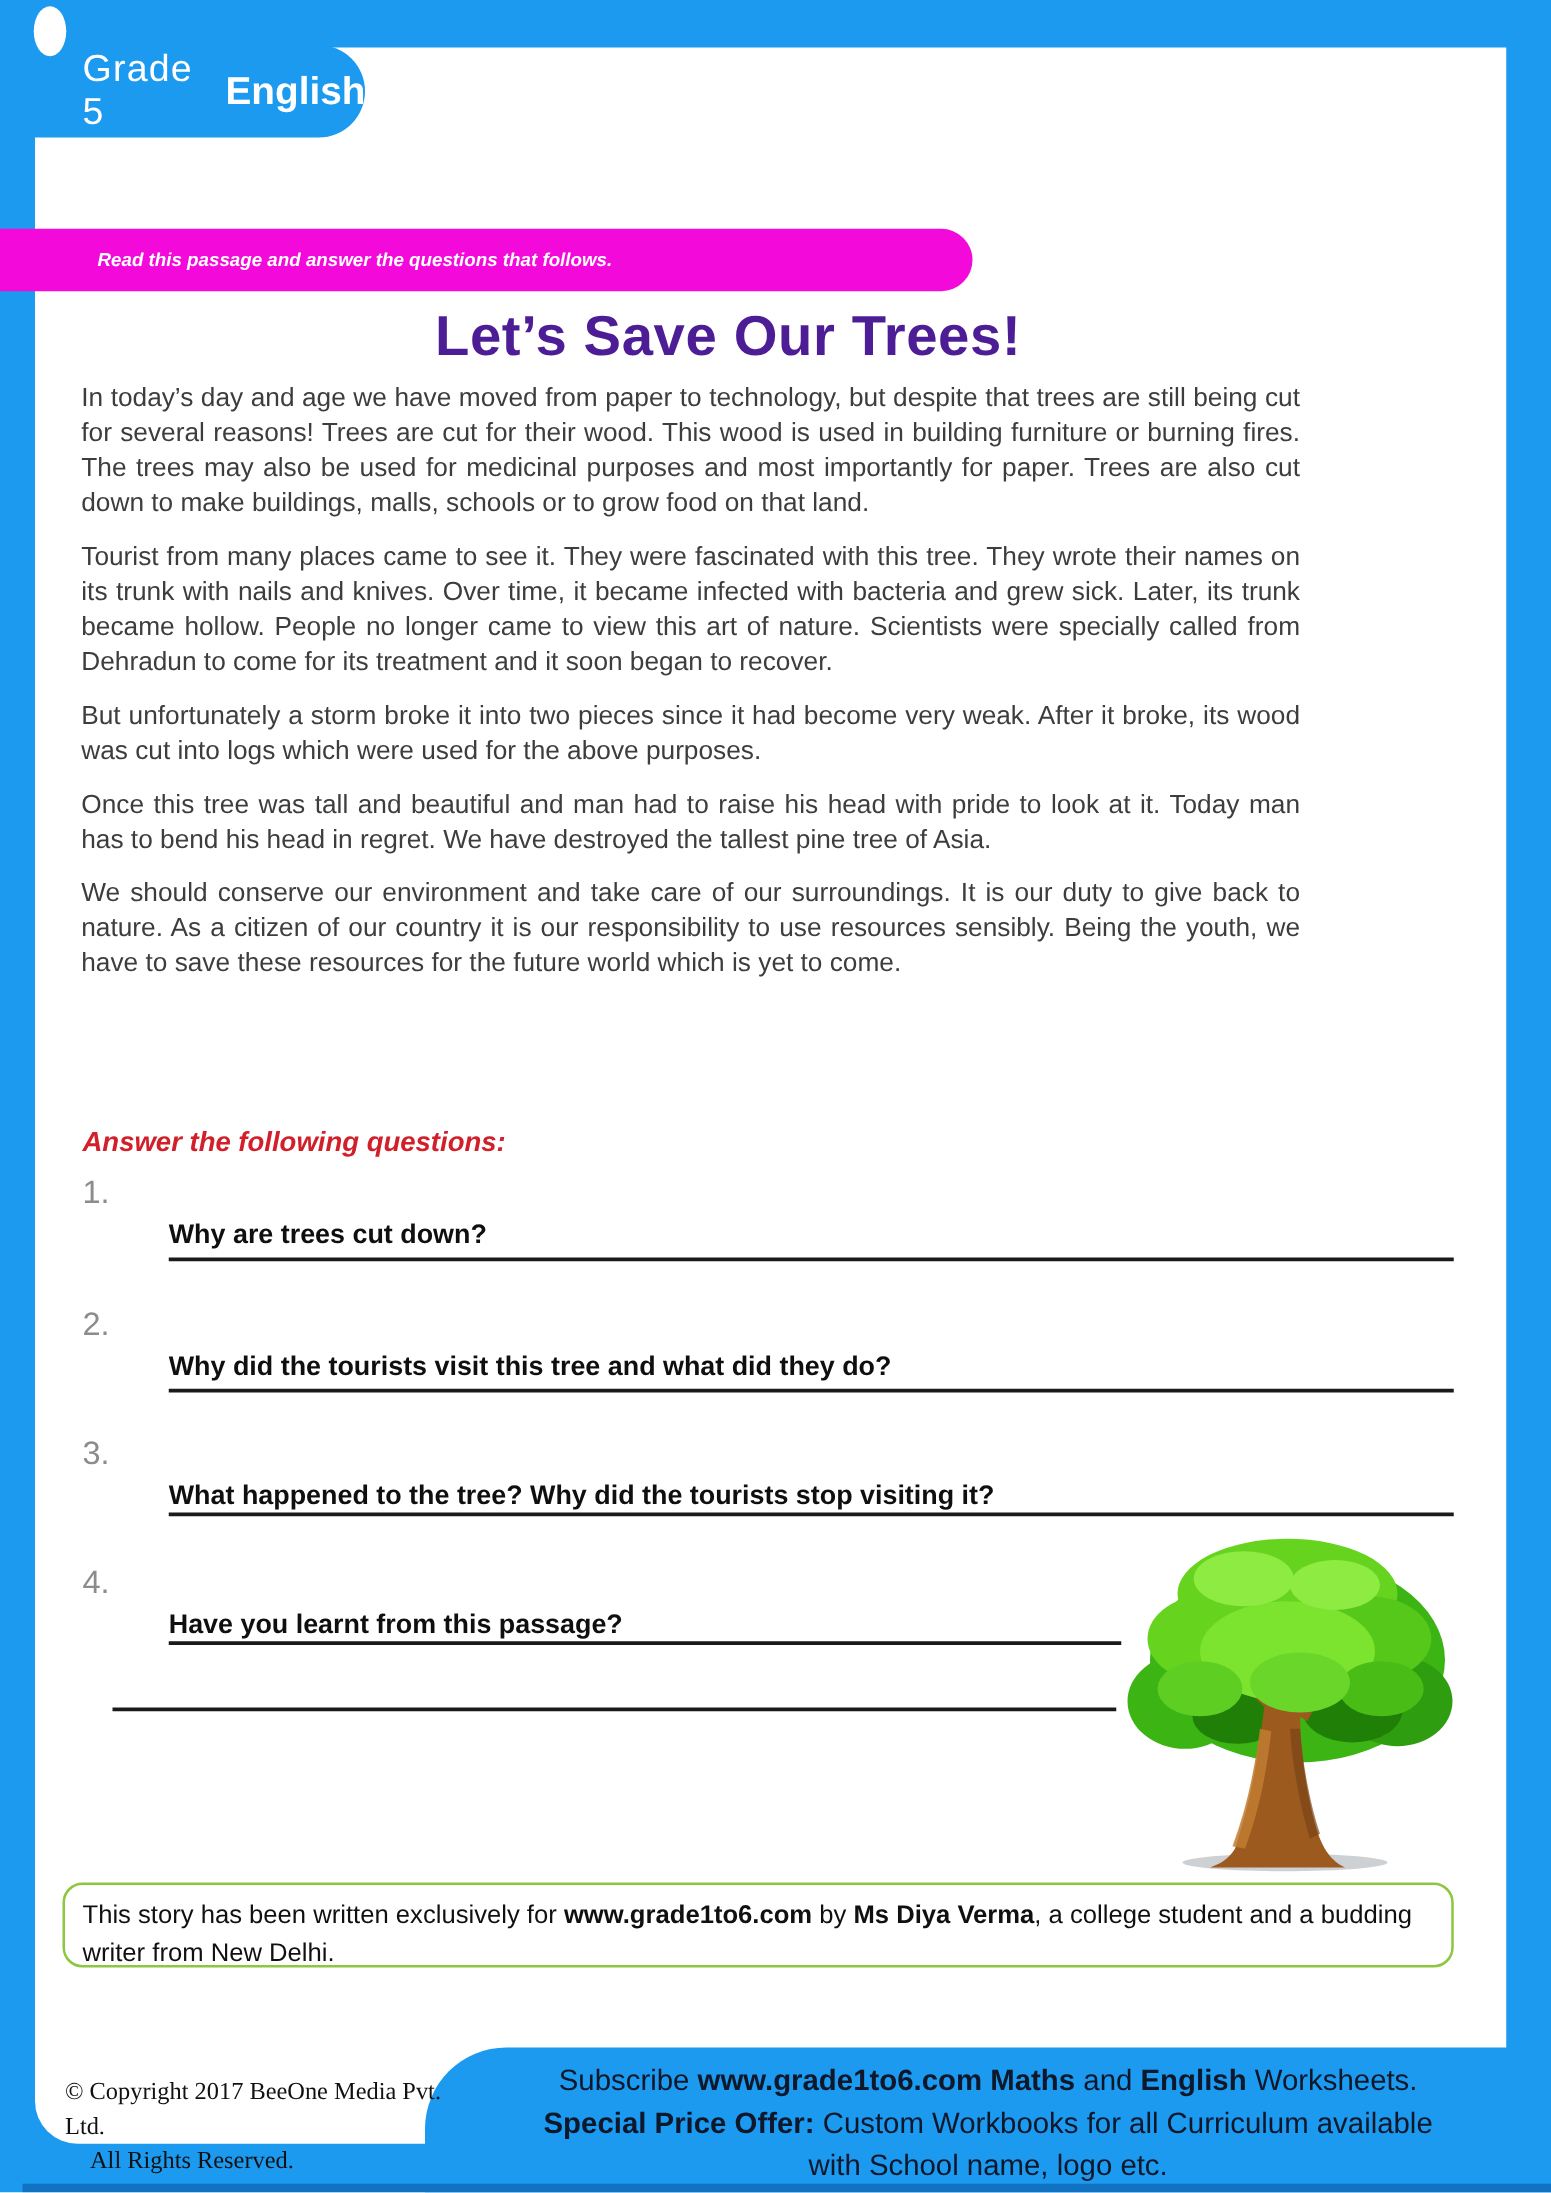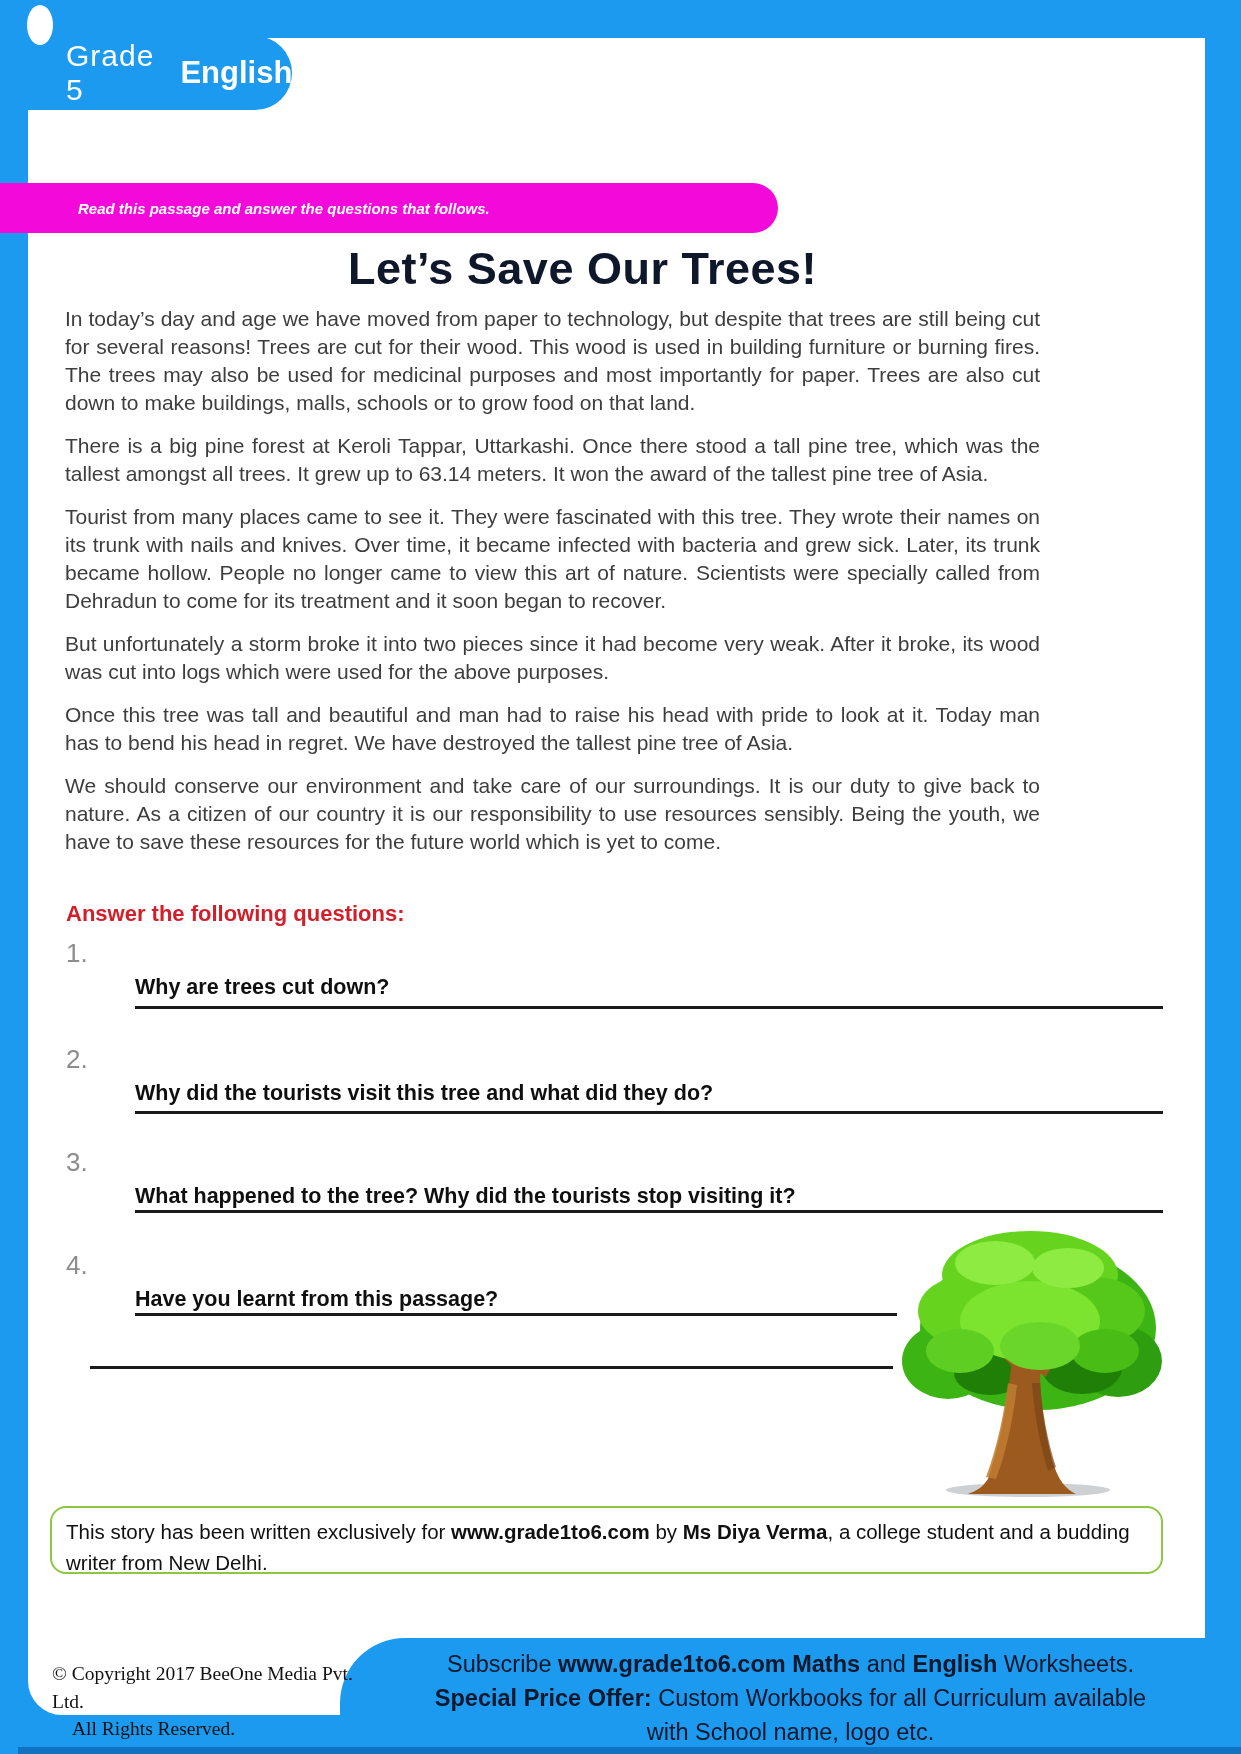--- a/index.html
+++ b/index.html
@@ -29,31 +29,31 @@
     background:#f30adb;border-radius:0 26px 26px 0;
     display:flex;align-items:center;padding-left:78px;box-sizing:border-box;
   }
   .banner-text{color:#ffffff;font-size:15px;font-weight:bold;font-style:italic;}
   .banner-oval{
     position:absolute;left:27px;top:5px;width:26px;height:40px;
     background:#ffffff;border-radius:50%;
   }
   .title{
     position:absolute;left:65px;top:243px;width:1035px;
-    text-align:center;font-size:45px;font-weight:bold;color:#0f172a;
+    text-align:center;font-size:45px;font-weight:bold;color:#4c1d95;
     letter-spacing:.5px;
   }
   .passage{
     position:absolute;left:65px;top:305px;width:975px;
     font-size:21px;line-height:28px;color:#3d3d3d;text-align:justify;
   }
   .passage p{margin:0 0 15px 0;}
   .answer-heading{
     position:absolute;left:66px;top:901px;
-    font-size:22px;font-weight:bold;color:#d1202a;text-align:center;
+    font-size:22px;font-weight:bold;font-style:italic;color:#d1202a;text-align:center;
   }
   .qnum{position:absolute;font-size:26px;color:#8c8c8c;}
   .qtext{position:absolute;font-size:21.5px;font-weight:bold;color:#0f0f0f;margin-top:32px;}
   .answer-line{position:absolute;height:3px;background:#1a1a1a;}
   
   .footnote{
     position:absolute;left:50px;top:1506px;width:1113px;height:68px;
     border:2.5px solid #8dc63f;border-radius:16px;box-sizing:border-box;
     padding:9px 14px;font-size:20.5px;line-height:1.5;color:#101010;background:#ffffff;
   }
@@ -89,21 +89,20 @@
   </div>
 
   <div class="banner">
     <span class="banner-text">Read this passage and answer the questions that follows.</span>
   </div>
   <div class="banner-oval"></div>
 
   <div class="title">Let’s Save Our Trees!</div>
   <div class="passage">
     <p>In today’s day and age we have moved from paper to technology, but despite that trees are still being cut for several reasons! Trees are cut for their wood. This wood is used in building furniture or burning fires. The trees may also be used for medicinal purposes and most importantly for paper. Trees are also cut down to make buildings, malls, schools or to grow food on that land.</p>
-    <p>There is a big pine forest at Keroli Tappar, Uttarkashi. Once there stood a tall pine tree, which was the tallest amongst all trees. It grew up to 63.14 meters. It won the award of the tallest pine tree of Asia.</p>
     <p>Tourist from many places came to see it. They were fascinated with this tree. They wrote their names on its trunk with nails and knives. Over time, it became infected with bacteria and grew sick. Later, its trunk became hollow. People no longer came to view this art of nature. Scientists were specially called from Dehradun to come for its treatment and it soon began to recover.</p>
     <p>But unfortunately a storm broke it into two pieces since it had become very weak. After it broke, its wood was cut into logs which were used for the above purposes.</p>
     <p>Once this tree was tall and beautiful and man had to raise his head with pride to look at it. Today man has to bend his head in regret. We have destroyed the tallest pine tree of Asia.</p>
     <p>We should conserve our environment and take care of our surroundings. It is our duty to give back to nature. As a citizen of our country it is our responsibility to use resources sensibly. Being the youth, we have to save these resources for the future world which is yet to come.</p>
   </div>
 
   <div class="answer-heading">Answer the following questions:</div>
 
   <span class="qnum" style="left:66px;top:938px;">1.</span>
   <span class="qtext" style="left:135px;top:943px;">Why are trees cut down?</span>

